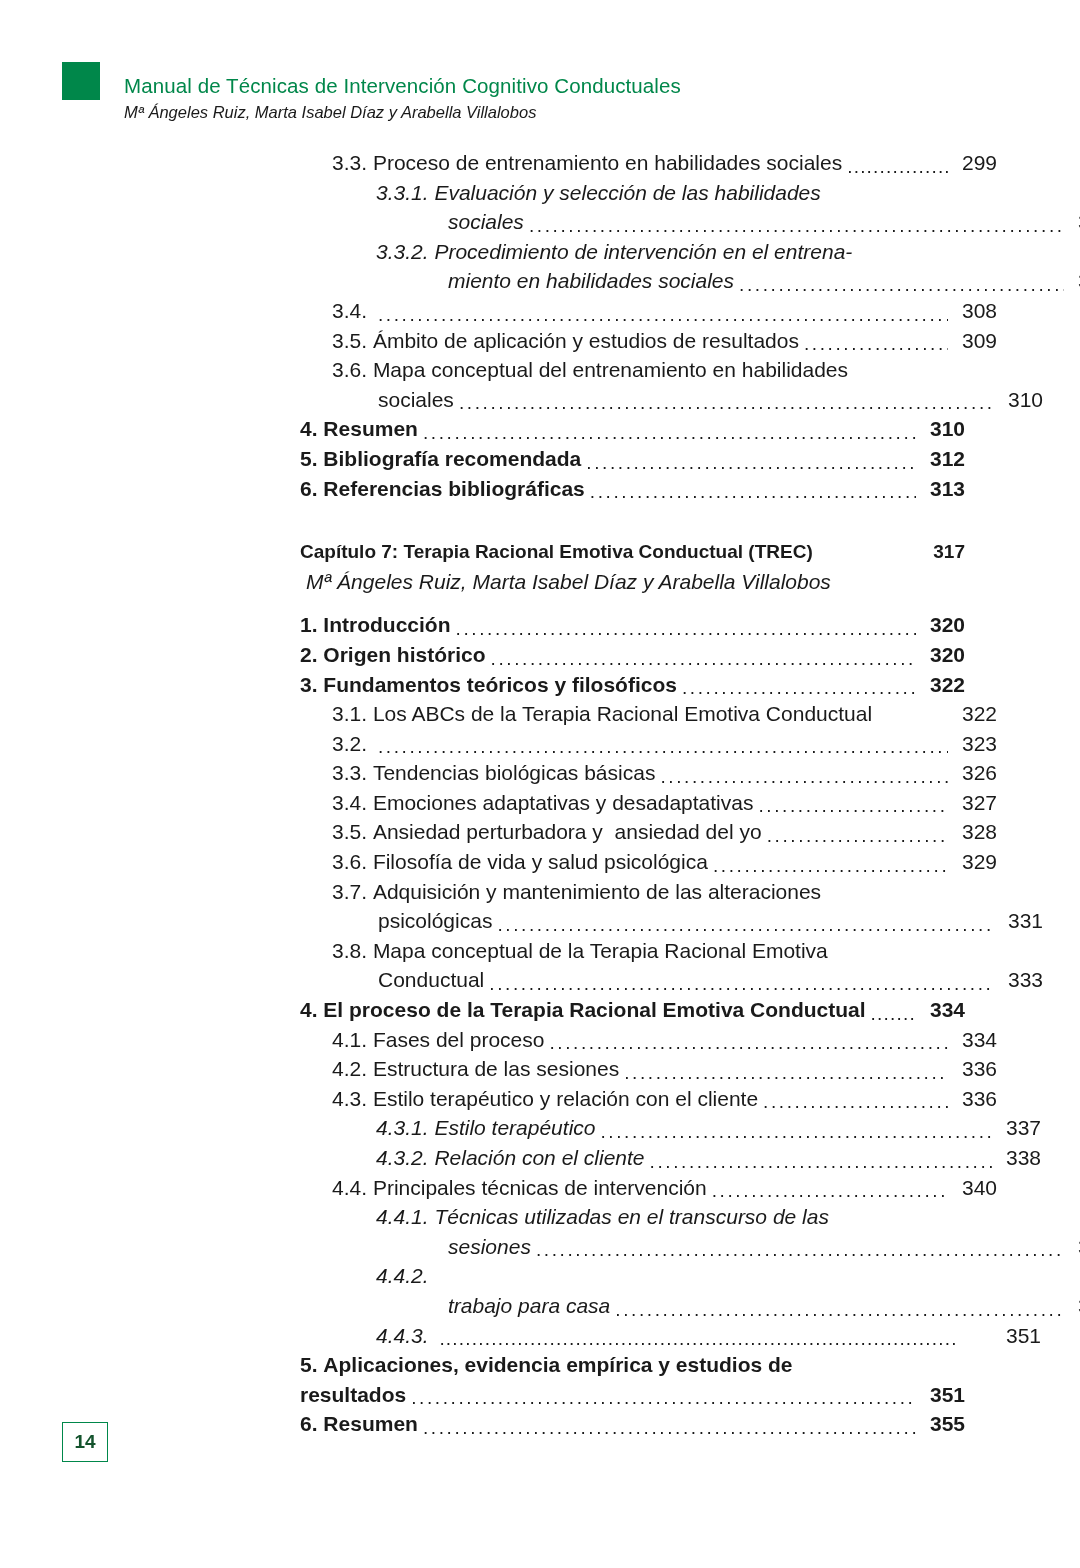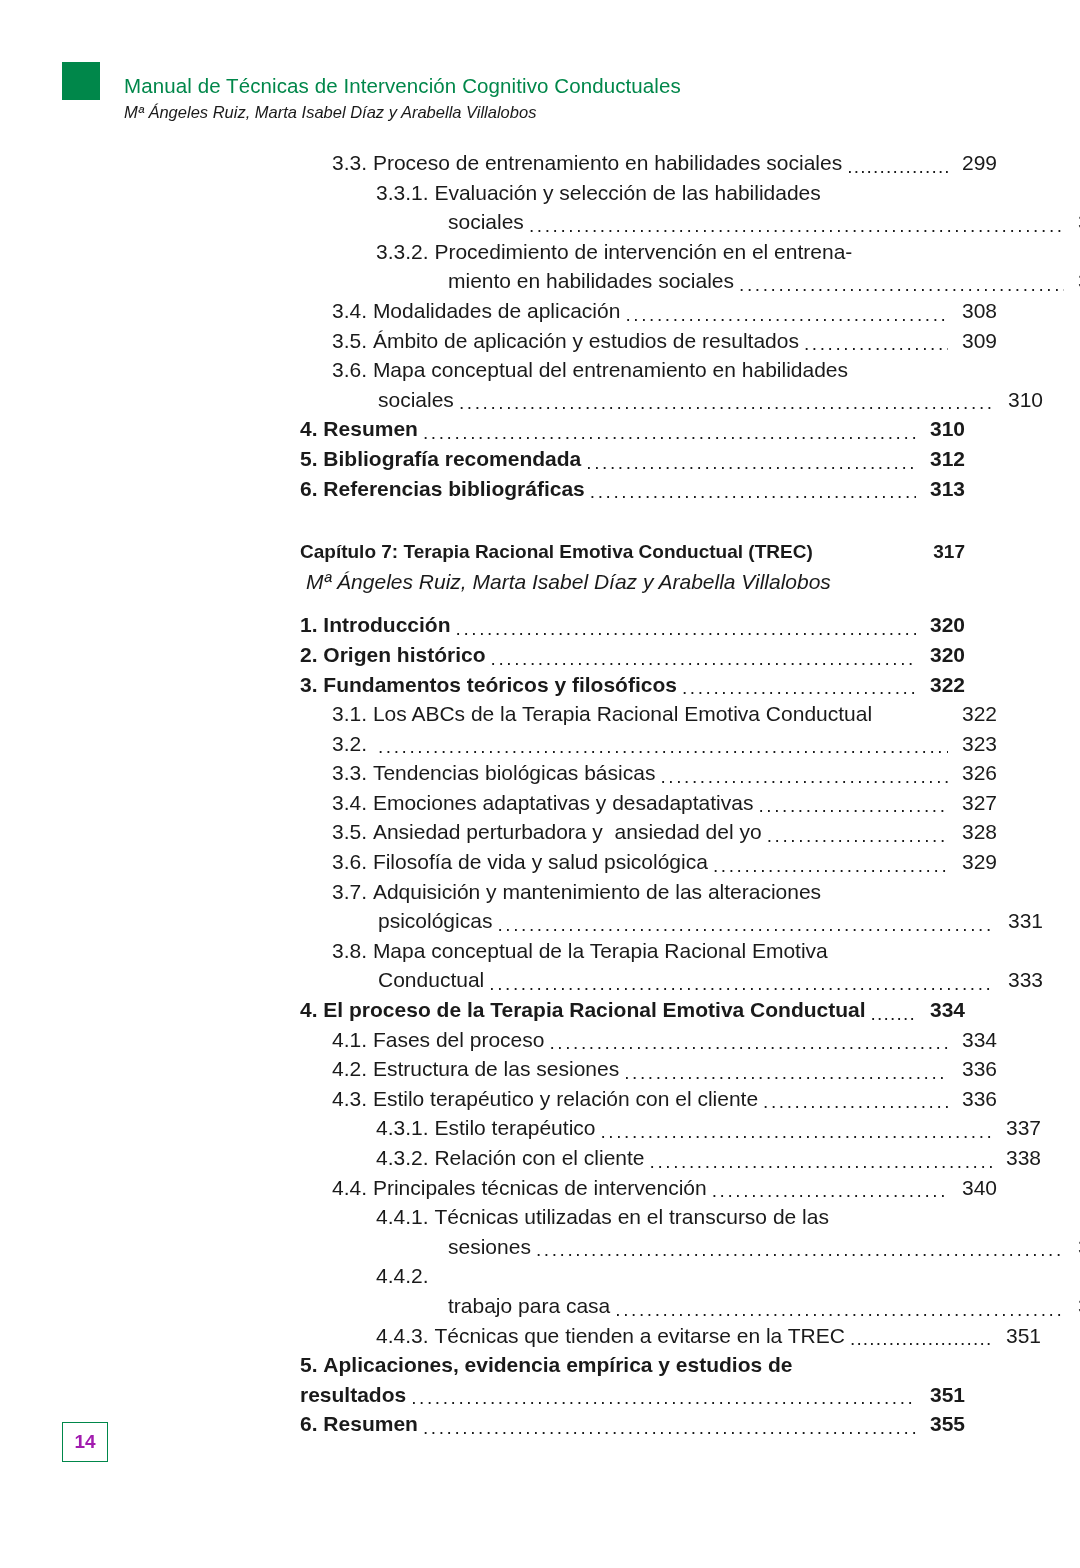--- a/index.html
+++ b/index.html
@@ -91,21 +91,21 @@
   }
   .entry .leader.none { margin: 0; }
   .entry .page-no {
     flex: 0 0 auto;
     text-align: right;
     white-space: pre;
     min-width: 44px;
   }
 
   .bold { font-weight: bold; }
-  .ital { }
+  .ital { font-style: italic; }
 
   
   .lvl-1 { padding-left: 0px; }      
   .lvl-2 { padding-left: 32px; }     
   .lvl-3 { padding-left: 76px; }     
   .cont-2 { padding-left: 78px; }    
   .cont-3 { padding-left: 148px; }   
 
   .chapter-line {
     margin-top: 34px;
@@ -126,21 +126,21 @@
     left: 62px;
     top: 1422px;
     width: 44px;
     height: 38px;
     border: 1.5px solid #00874a;
     display: flex;
     align-items: center;
     justify-content: center;
     font-size: 19px;
     font-weight: bold;
-    color: #a21caf;
+    color: #14532d;
   }
 </style>
 </head>
 <body>
 
 <div class="page">
 
   <div class="header">
     <div class="header-mark"></div>
     <div class="header-texts">
@@ -174,21 +174,20 @@
           <span class="leader none"></span>
           <span class="page-no"></span>
         </div>
         <div class="entry cont-3">
           <span class="label ital">miento en habilidades sociales</span>
           <span class="leader">................................................................................</span>
           <span class="page-no">303</span>
         </div>
         <div class="entry lvl-2">
           <span class="num">3.4. </span>
-          <span class="label">Modalidades de aplicación</span>
           <span class="leader">................................................................................</span>
           <span class="page-no">308</span>
         </div>
         <div class="entry lvl-2">
           <span class="num">3.5. </span>
           <span class="label">Ámbito de aplicación y estudios de resultados</span>
           <span class="leader">................................................................................</span>
           <span class="page-no">309</span>
         </div>
         <div class="entry lvl-2">
@@ -363,21 +362,20 @@
           <span class="leader none"></span>
           <span class="page-no"></span>
         </div>
         <div class="entry cont-3">
           <span class="label ital">trabajo para casa</span>
           <span class="leader">................................................................................</span>
           <span class="page-no">347</span>
         </div>
         <div class="entry lvl-3">
           <span class="num ital">4.4.3. </span>
-          <span class="label ital">Técnicas que tienden a evitarse en la TREC</span>
           <span class="leader tight">................................................................................</span>
           <span class="page-no">351</span>
         </div>
         <div class="entry lvl-1">
           <span class="num bold">5. </span>
           <span class="label bold">Aplicaciones, evidencia empírica y estudios de</span>
           <span class="leader none"></span>
           <span class="page-no bold"></span>
         </div>
         <div class="entry lvl-1">

